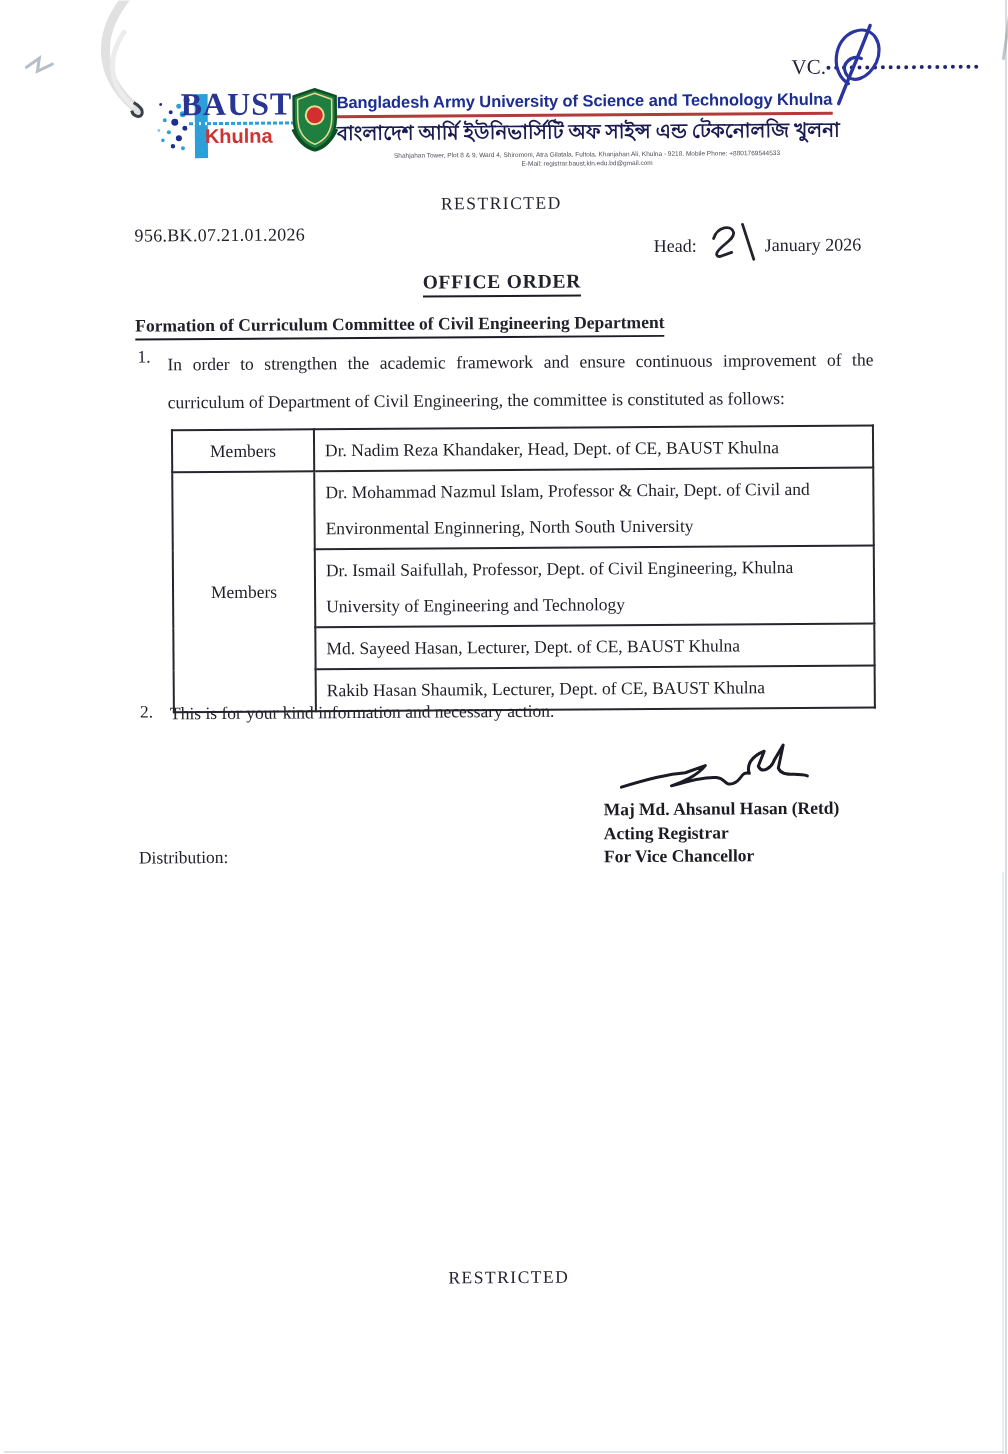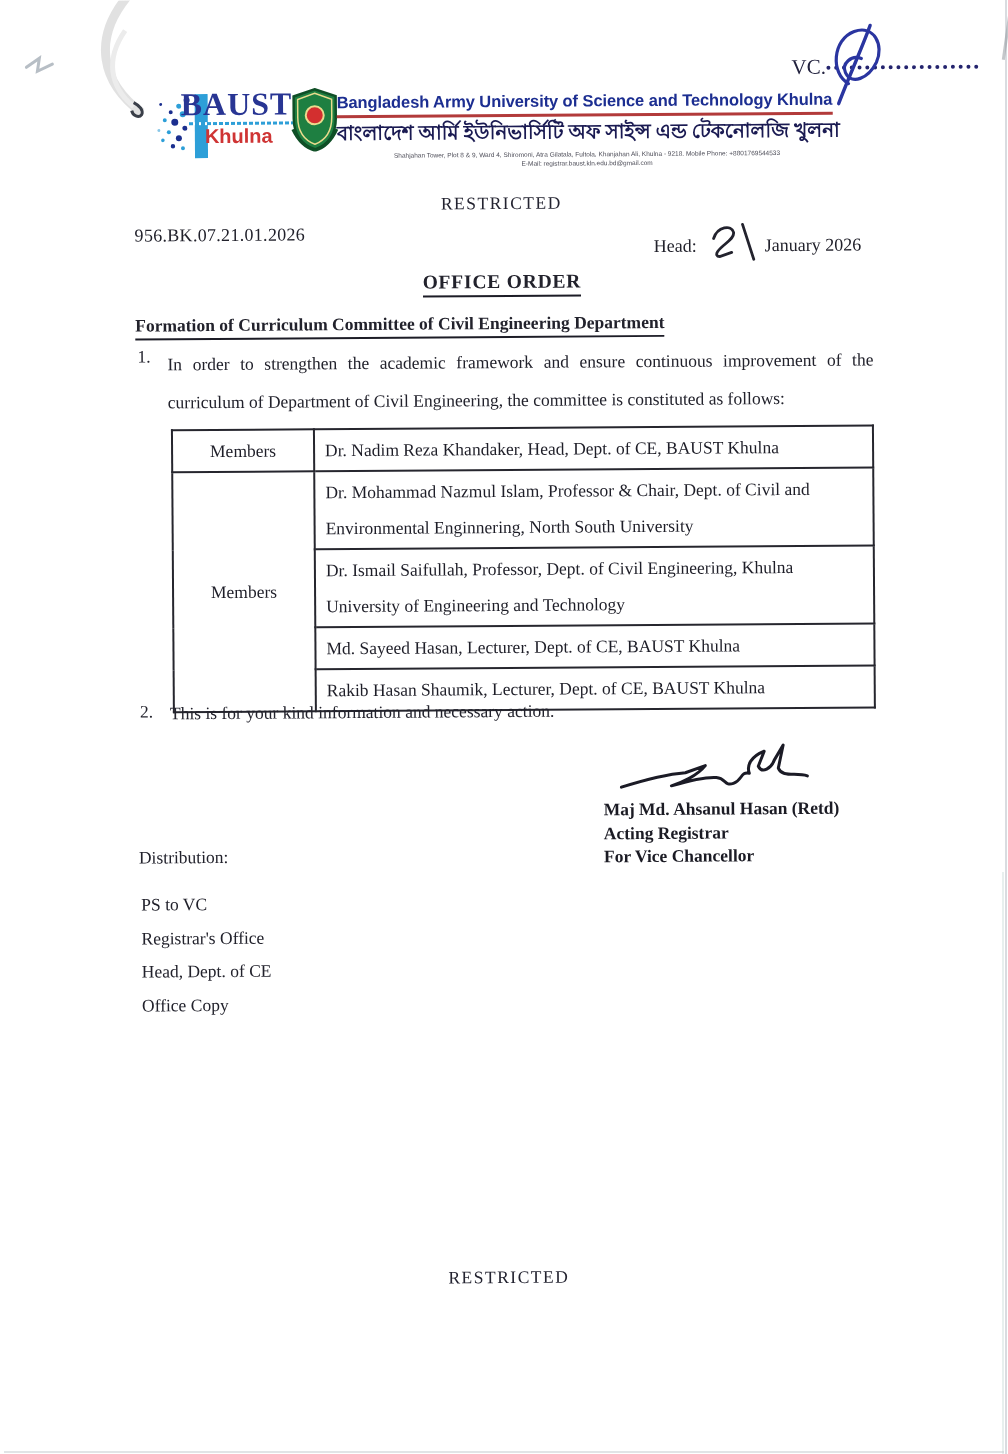--- a/index.html
+++ b/index.html
@@ -190,26 +190,20 @@
   <svg class="sig-scrawl" width="200" height="58" viewBox="0 0 200 58">
     <path d="M2,48 C28,40 52,35 66,34 L86,27 C78,37 62,44 52,47 C66,43 84,38 97,39 C107,40 105,48 114,45 C123,42 121,33 130,35 C127,27 132,18 145,13 L139,28 C143,36 152,30 155,22 L164,7 L159,30 C163,40 177,34 188,38" stroke="#1b1b26" stroke-width="3" fill="none" stroke-linecap="round" stroke-linejoin="round"></path>
   </svg>
   <div class="sig-block">
     <div>Maj Md. Ahsanul Hasan (Retd)</div>
     <div>Acting Registrar</div>
     <div>For Vice Chancellor</div>
   </div>
 
   <div class="dist-label">Distribution:</div>
-  <div class="dist-list">
-    <div>PS to VC</div>
-    <div>Registrar's Office</div>
-    <div>Head, Dept. of CE</div>
-    <div>Office Copy</div>
-  </div>
 
   <div class="restricted-bottom">RESTRICTED</div>
 
 </div>
 
 <div class="edge-right"></div>
 <div class="edge-right-soft"></div>
 <div class="edge-bottom"></div>
 <div class="corner-sliver"></div>
 

